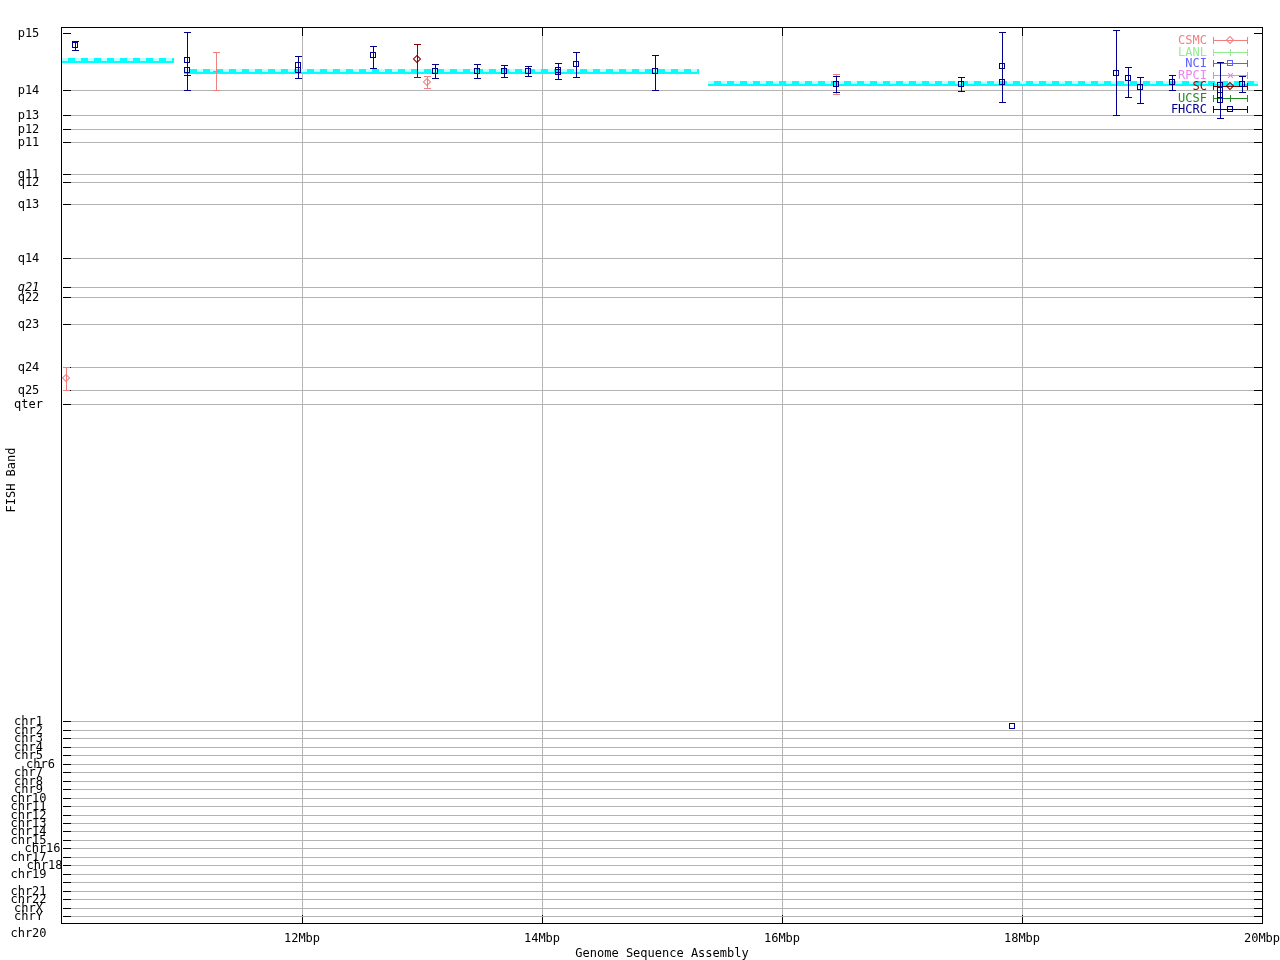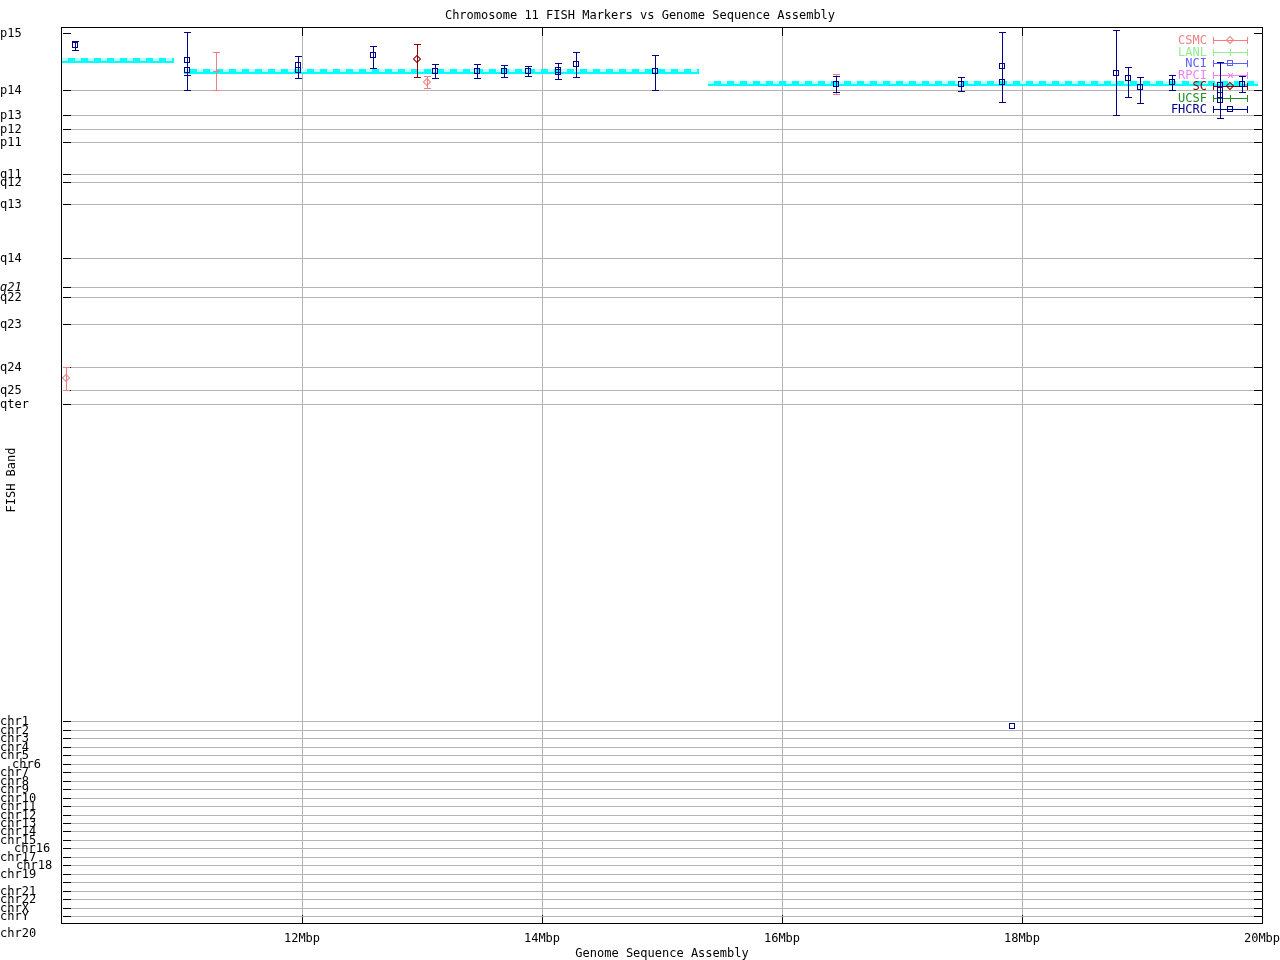--- a/index.html
+++ b/index.html
@@ -2,21 +2,21 @@
 <html><head>
 <meta charset="utf-8">
 <style>
   html,body{margin:0;padding:0;background:#fff;}
   #app{position:relative;width:1280px;height:960px;background:#ffffff;
        font-family:"DejaVu Sans Mono","Liberation Mono",monospace;font-size:12px;color:#000;overflow:hidden;}
   #plot-border{position:absolute;border:1px solid #000;background:transparent;}
   .gridline-h{position:absolute;height:1px;background:#b4b4b4;}
   .gridline-v{position:absolute;width:1px;background:#b4b4b4;}
   .tick{position:absolute;background:#000;}
-  .ytick-label{position:absolute;text-align:left;transform:translateY(-50%);line-height:1;white-space:pre;}
+  .ytick-label{position:absolute;text-align:center;transform:translateY(-50%);line-height:1;white-space:pre;}
   .xtick-label{position:absolute;text-align:center;transform:translateX(-50%);line-height:1;white-space:pre;}
   #chart-title{position:absolute;left:0;top:9px;width:1280px;text-align:center;line-height:1;}
   #x-axis-label{position:absolute;top:947px;left:662px;transform:translateX(-50%);line-height:1;}
   #y-axis-label{position:absolute;left:4px;top:480px;transform:translate(-0%,-50%) ;writing-mode:vertical-rl;}
   #y-axis-label-inner{display:inline-block;transform:rotate(180deg);}
   .track{position:absolute;height:5px;background-color:#00ffff;
          background-image:repeating-linear-gradient(90deg, rgba(255,255,255,.75) 0 6px, rgba(255,255,255,0) 6px 13px);
          background-size:13px 3px;background-repeat:repeat-x;background-position:0 0;}
   .errbar{position:absolute;width:1px;}
   .errcap{position:absolute;height:1px;}
@@ -24,21 +24,20 @@
   .marker-diamond{position:absolute;box-sizing:border-box;background:transparent;transform:rotate(45deg);}
   .mline{position:absolute;}
   .legend-label{position:absolute;text-align:right;transform:translateY(-50%);line-height:1;}
   .legend-line{position:absolute;height:1px;}
   .legend-cap{position:absolute;width:1px;height:7px;}
 </style>
 </head>
 <body>
 
 <div id="app">
-  <div id="chart-title">Chromosome 11 FISH Markers vs Genome Sequence Assembly</div>
   <div id="y-axis-label"><span id="y-axis-label-inner">FISH Band</span></div>
   <div id="plot-border" style="left: 61px; top: 27px; width: 1200px; height: 895px;"></div>
   <div id="gen">
       <div class="gridline-v" style="left: 302px; top: 29px; height: 893px;"></div>
       <div class="tick" style="left: 302px; top: 28px; width: 1px; height: 8px;"></div>
       <div class="tick" style="left: 302px; top: 915px; width: 1px; height: 8px;"></div>
       <div class="xtick-label" style="left: 302px; top: 932px;">12Mbp</div>
       <div class="gridline-v" style="left: 542px; top: 29px; height: 893px;"></div>
       <div class="tick" style="left: 542px; top: 28px; width: 1px; height: 8px;"></div>
       <div class="tick" style="left: 542px; top: 915px; width: 1px; height: 8px;"></div>

